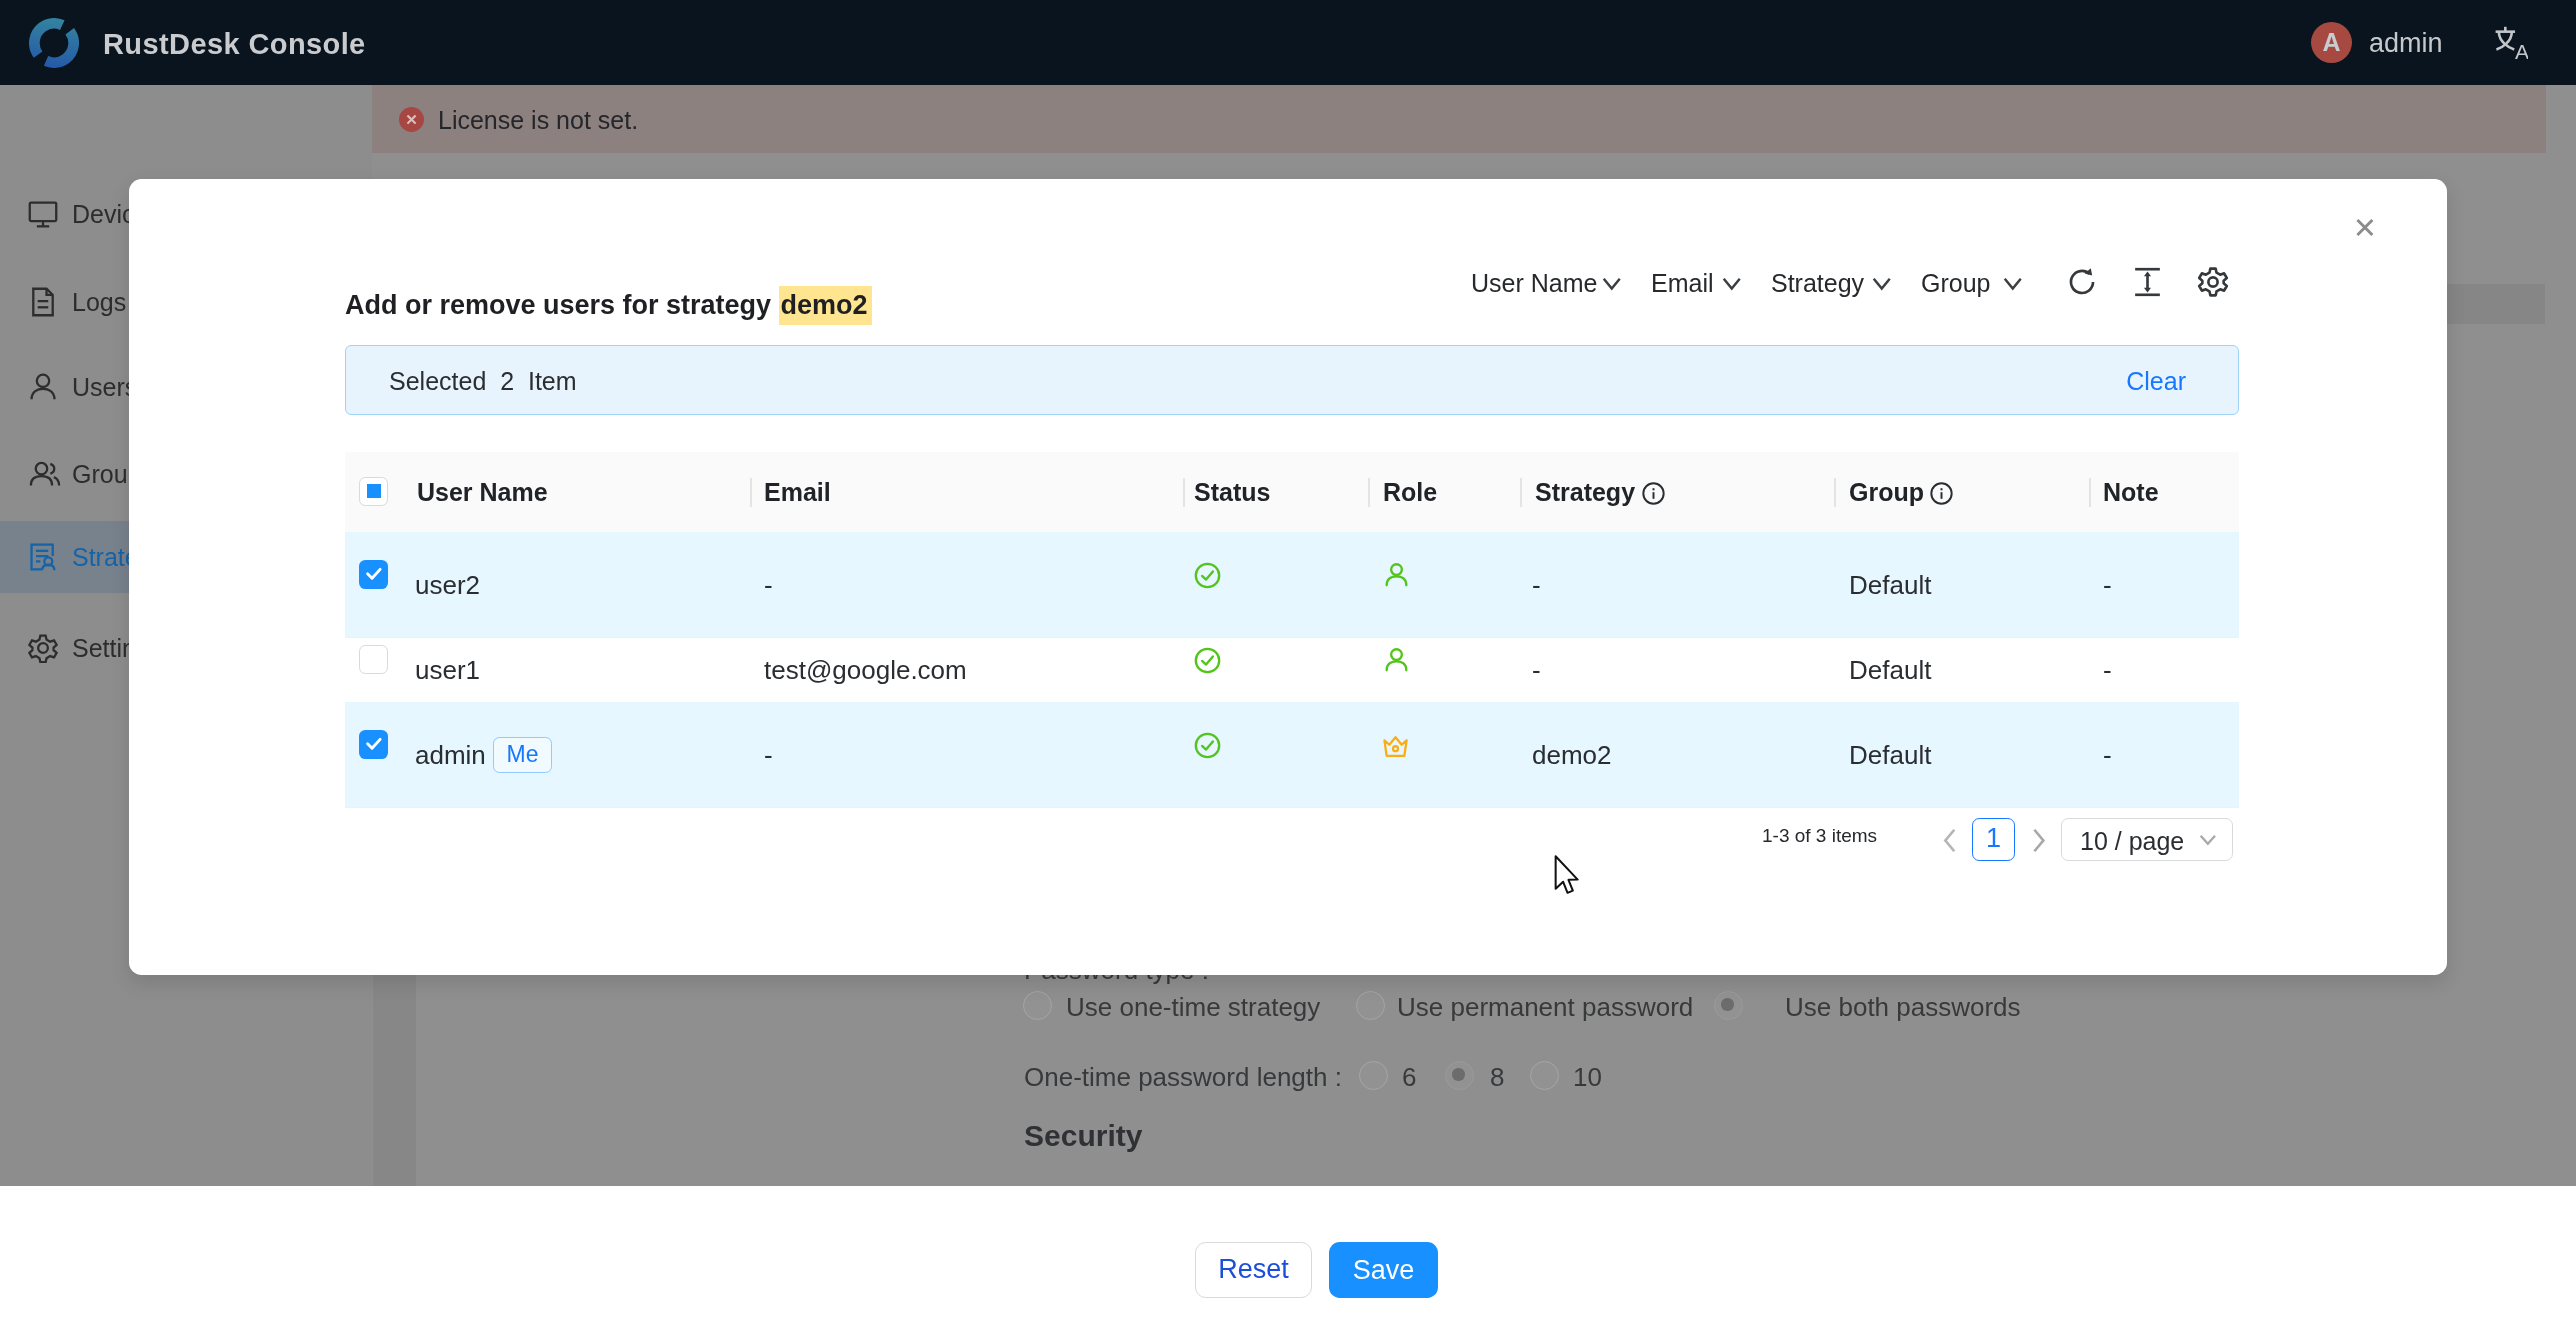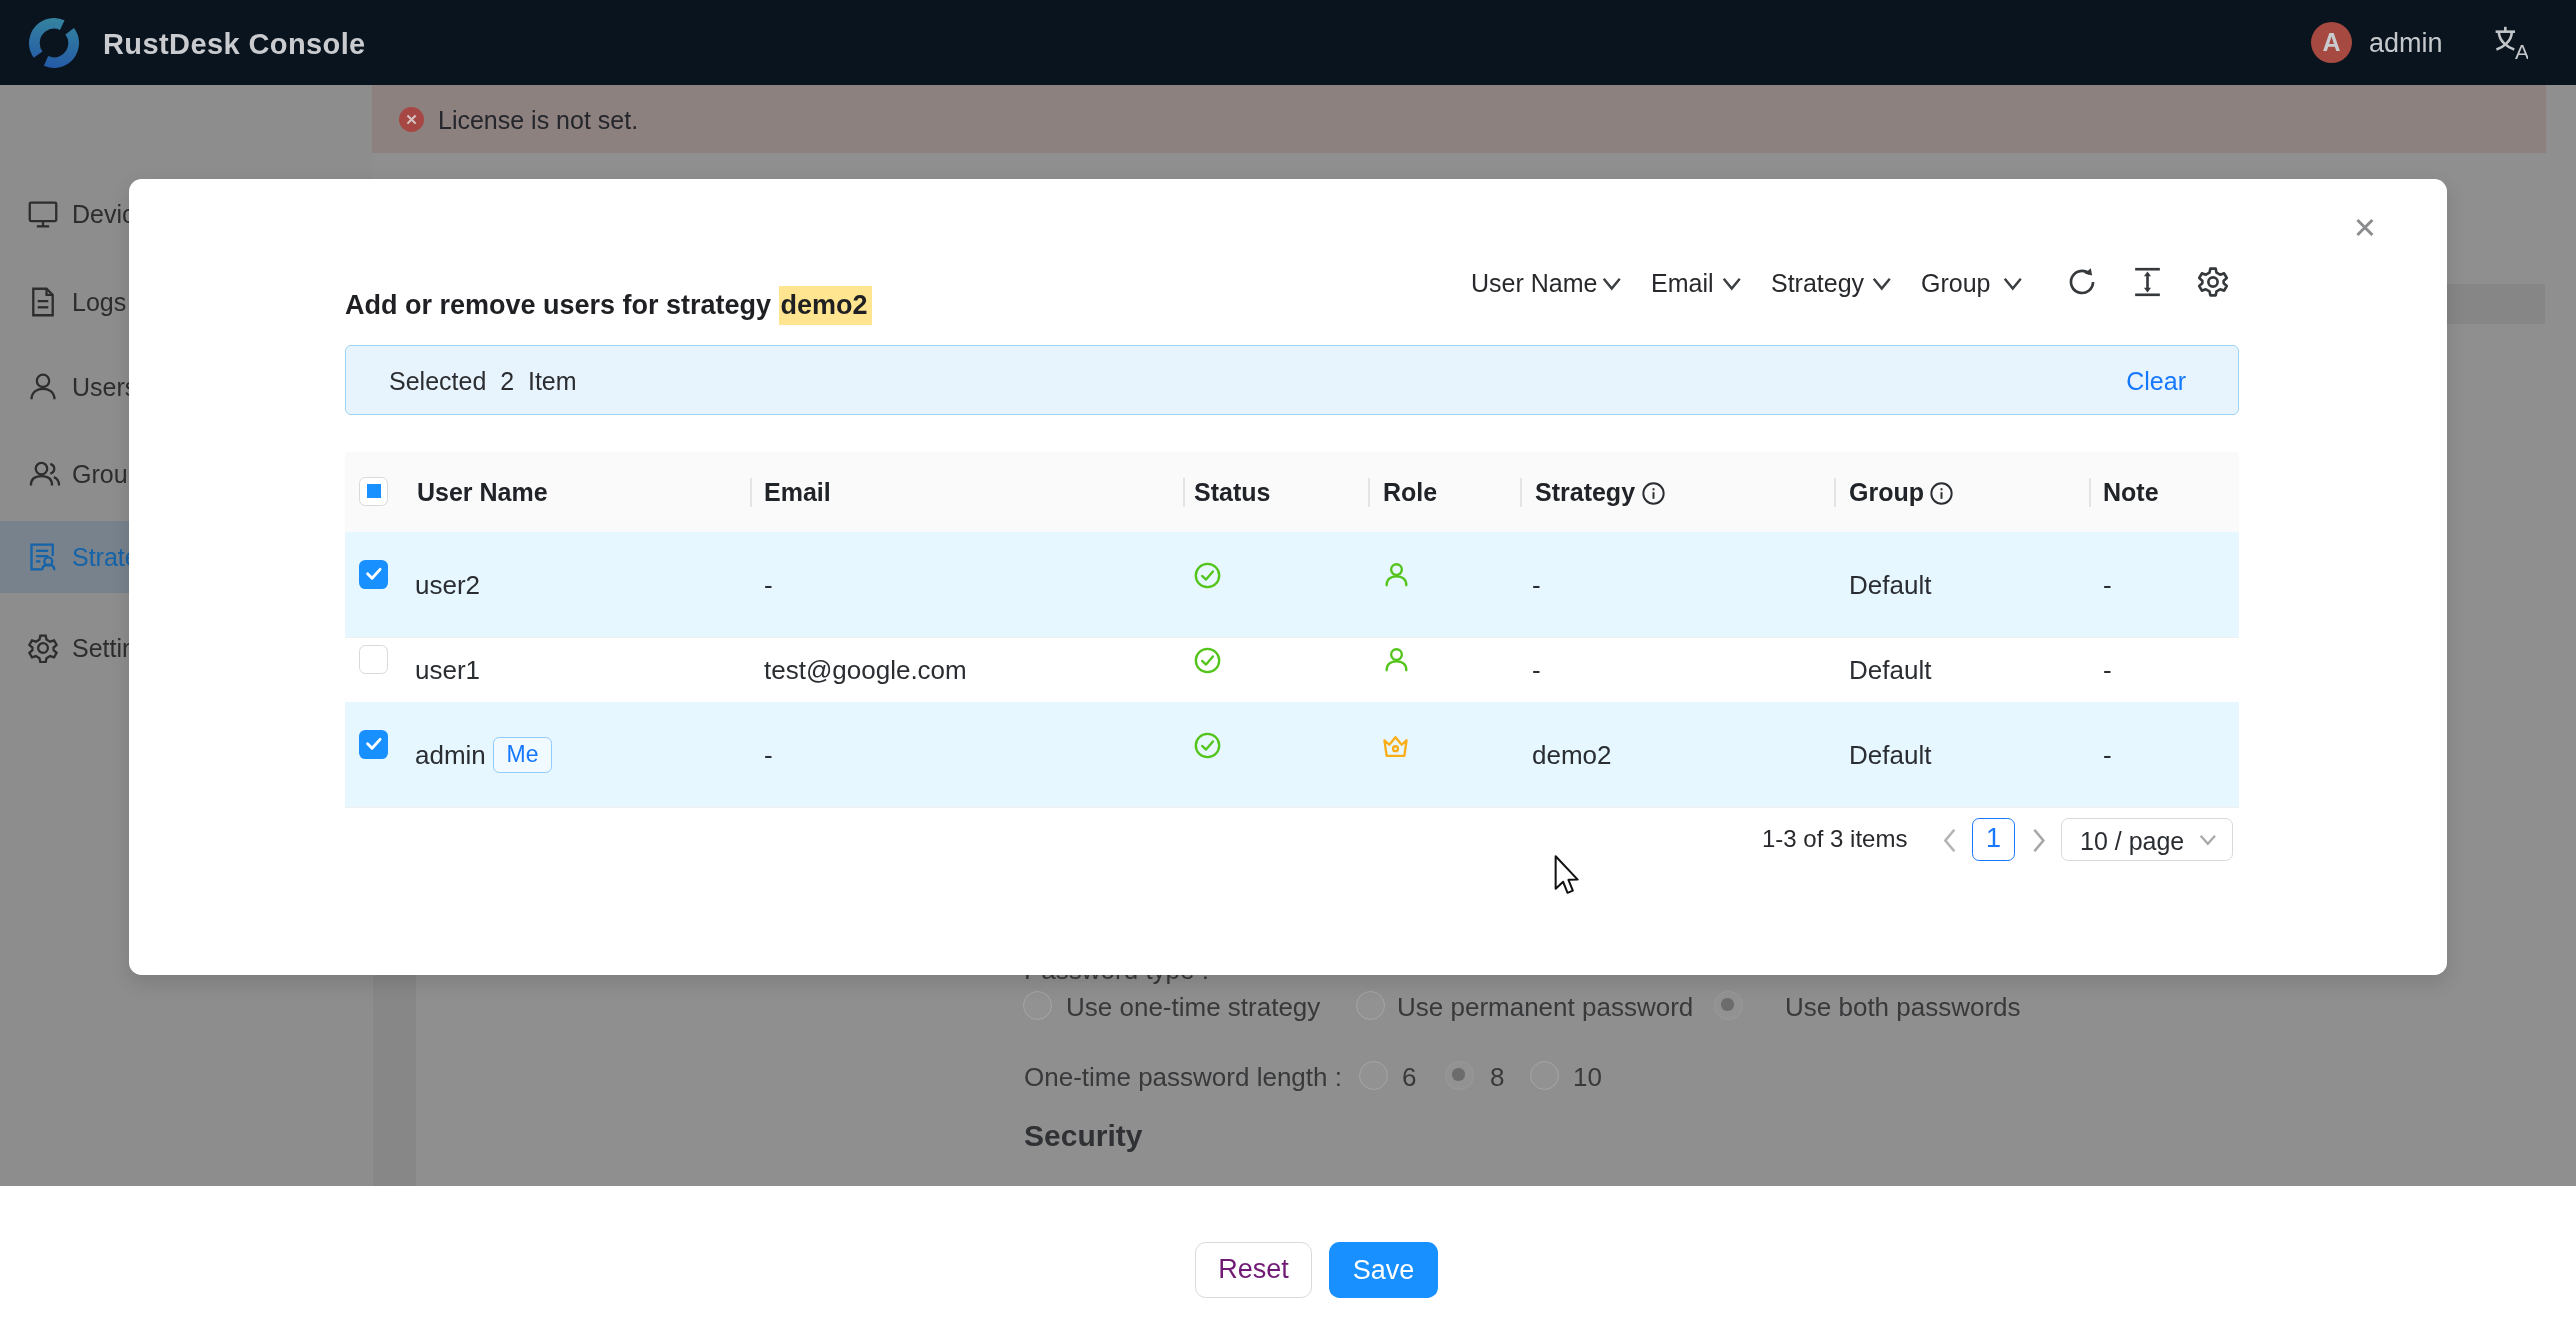--- a/index.html
+++ b/index.html
@@ -57,30 +57,30 @@
 
   .cb { position:absolute; width:29px; height:29px; border-radius:6.3px; }
   .cb.off { background:#fff; border:1.8px solid #d9d9d9; }
   .cb.on { background:#1890ff; }
 
   #metag { position:absolute; left:148px; top:50%; transform:translateY(-50%); width:59px; height:36px;
            border:1.8px solid #91caff; border-radius:6.3px; background:#f0faff; color:#1677ff;
            font-size:23px; text-align:center; line-height:32px; }
 
   
-  .pgtext { font-size:24px; color:#26282b; }
+  .pgtext { font-size:19px; color:#26282b; }
   #pg-cur { left:1843px; top:639px; width:43px; height:43px; border:1.8px solid #1677ff; border-radius:7.2px;
             color:#1677ff; font-size:27px; text-align:center; line-height:39px; }
   #pg-size { left:1932px; top:639px; width:172px; height:43px; border:1.8px solid #d9d9d9; border-radius:7.2px; }
   #pg-size span { position:absolute; left:18px; top:8px; font-size:25px; color:#2a2d31; }
 
   
   #footer { left:0; top:1186px; width:2576px; height:143px; background:#ffffff; }
   #btn-reset { left:1195px; top:56px; width:117px; height:56px; background:#fff; border:1.8px solid #d9d9d9;
-               border-radius:10.7px; font-size:27px; color:#701a75; text-align:center; line-height:53px; }
+               border-radius:10.7px; font-size:27px; color:#1d4ed8; text-align:center; line-height:53px; }
   #btn-save { left:1329px; top:56px; width:109px; height:56px; background:#1890ff; border-radius:10.7px;
               font-size:27px; color:#fff; text-align:center; line-height:56px; }
 </style>
 </head>
 <body>
 
 <div id="topbar" class="abs">
   <svg class="abs" style="left:29px;top:18px" width="50" height="50" viewBox="0 0 56 56">
     <defs>
       <linearGradient id="lg" x1="0" y1="1" x2="1" y2="0">

